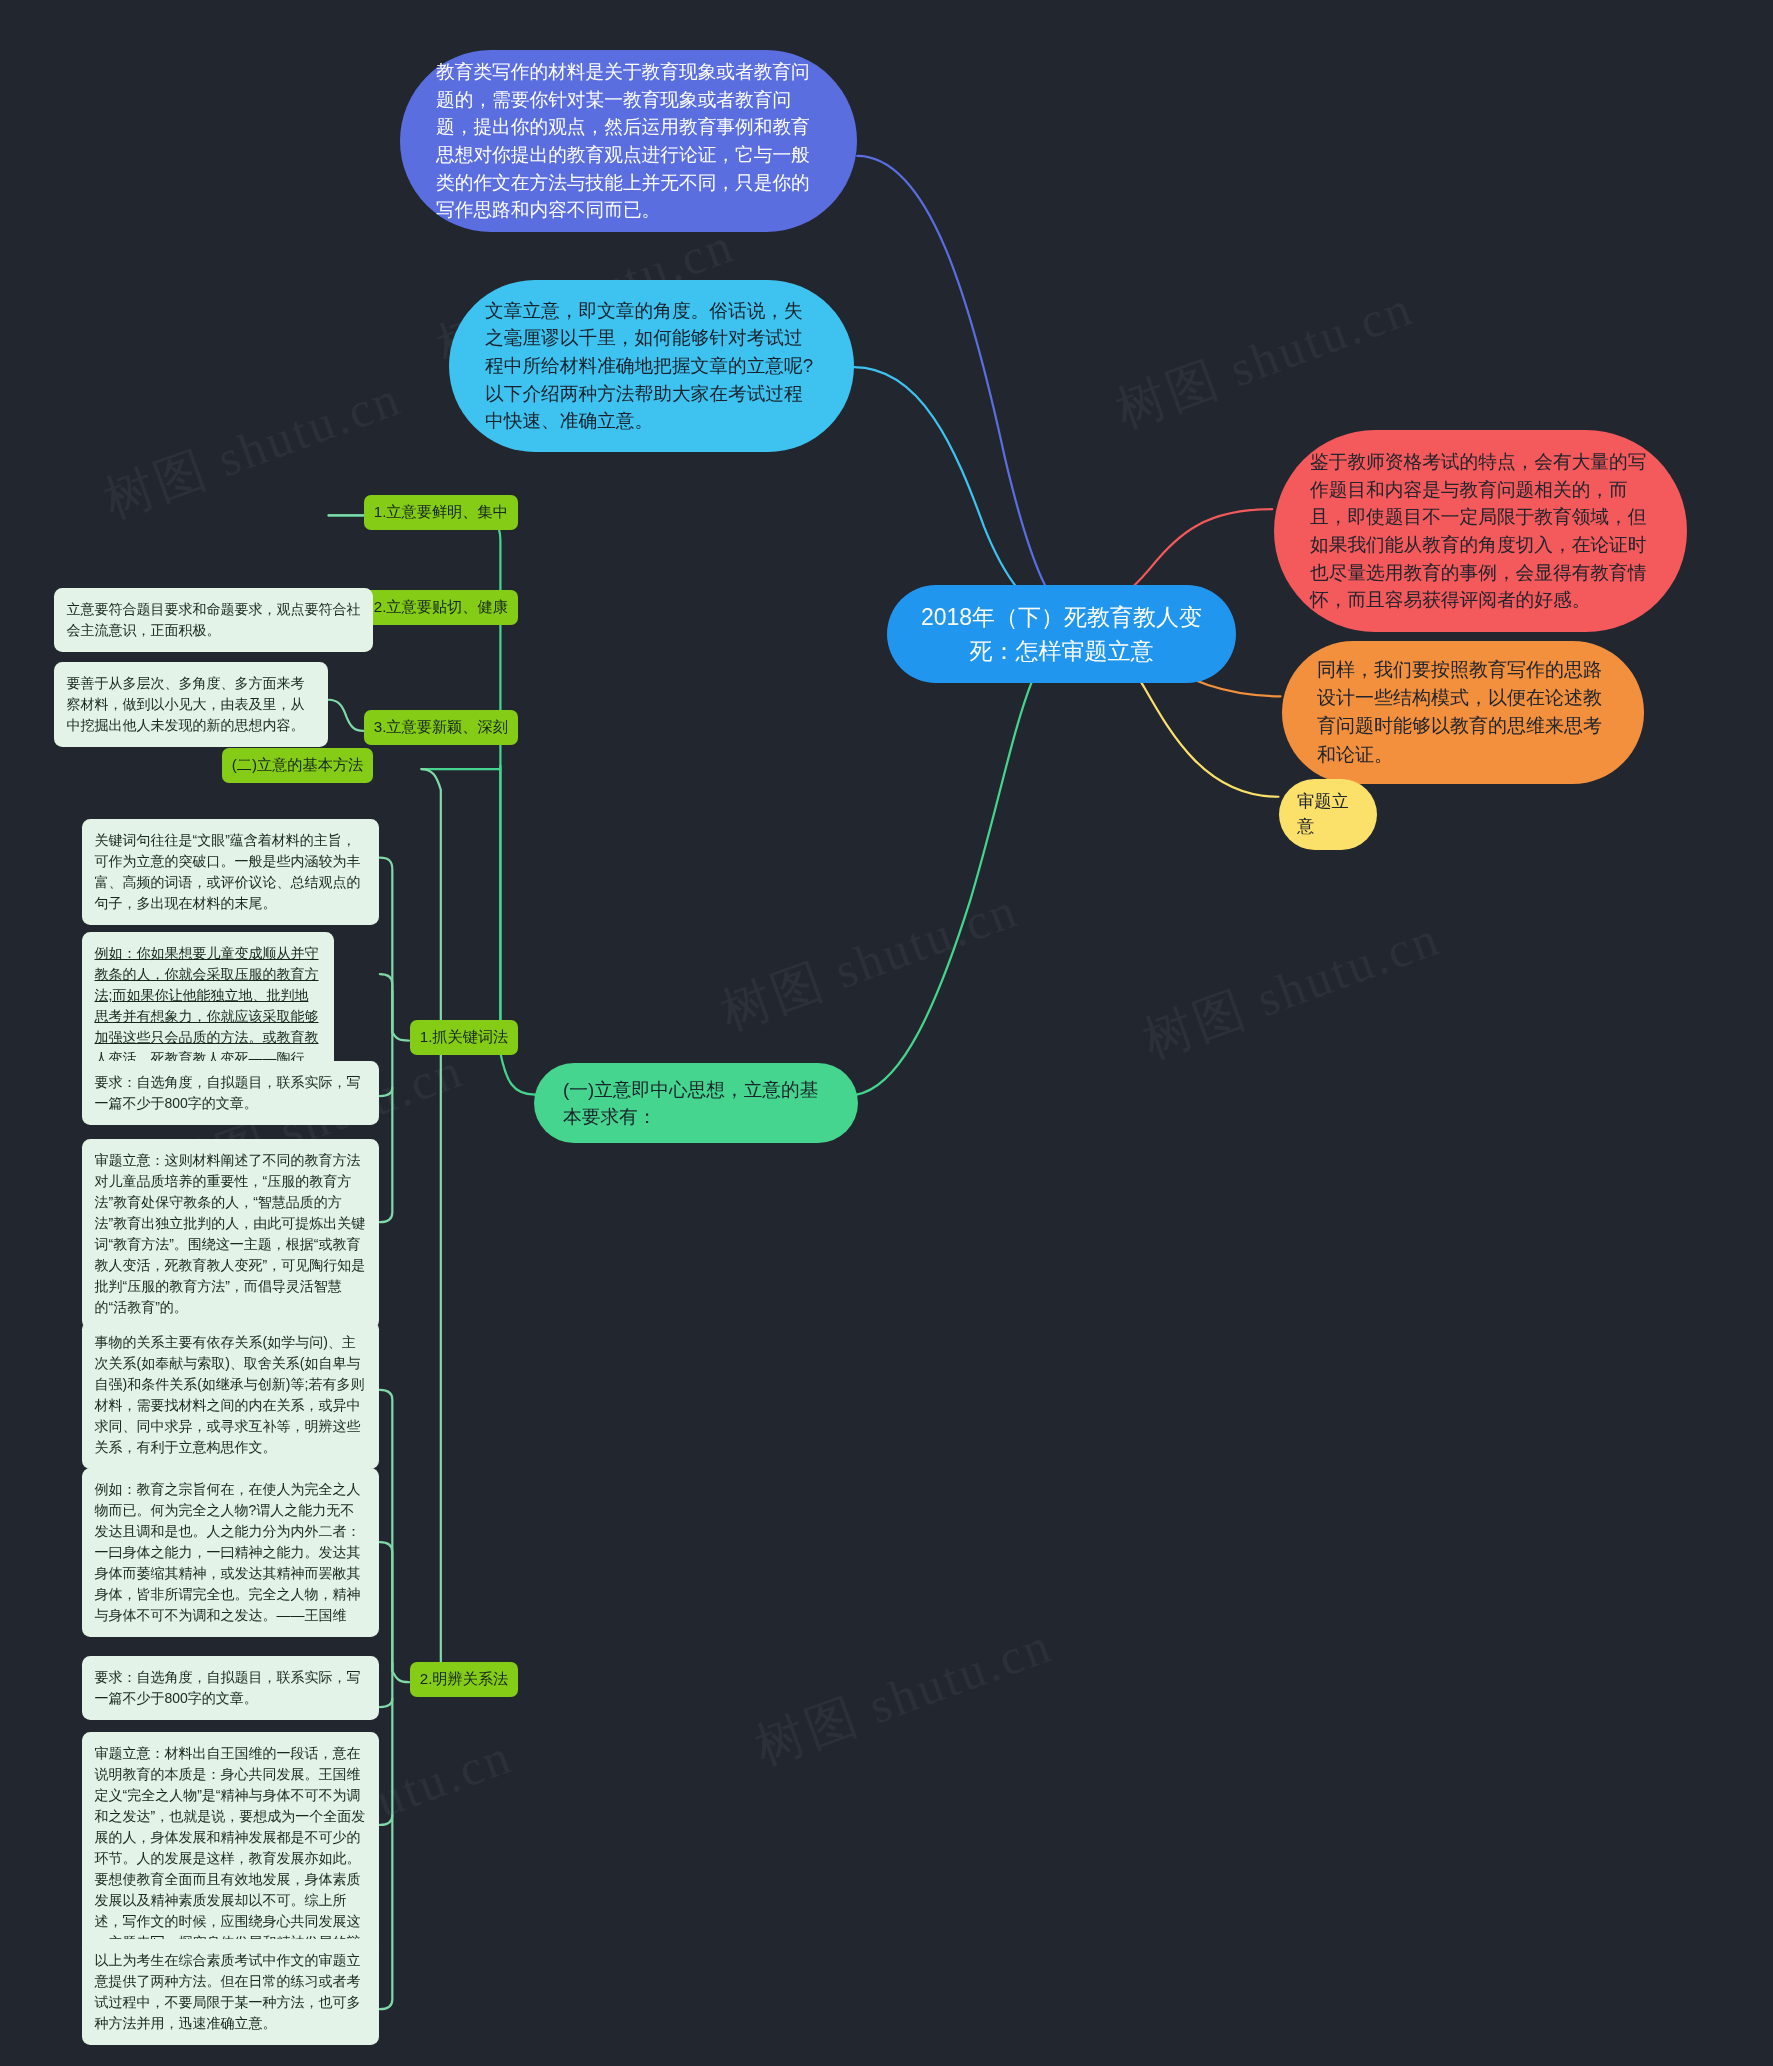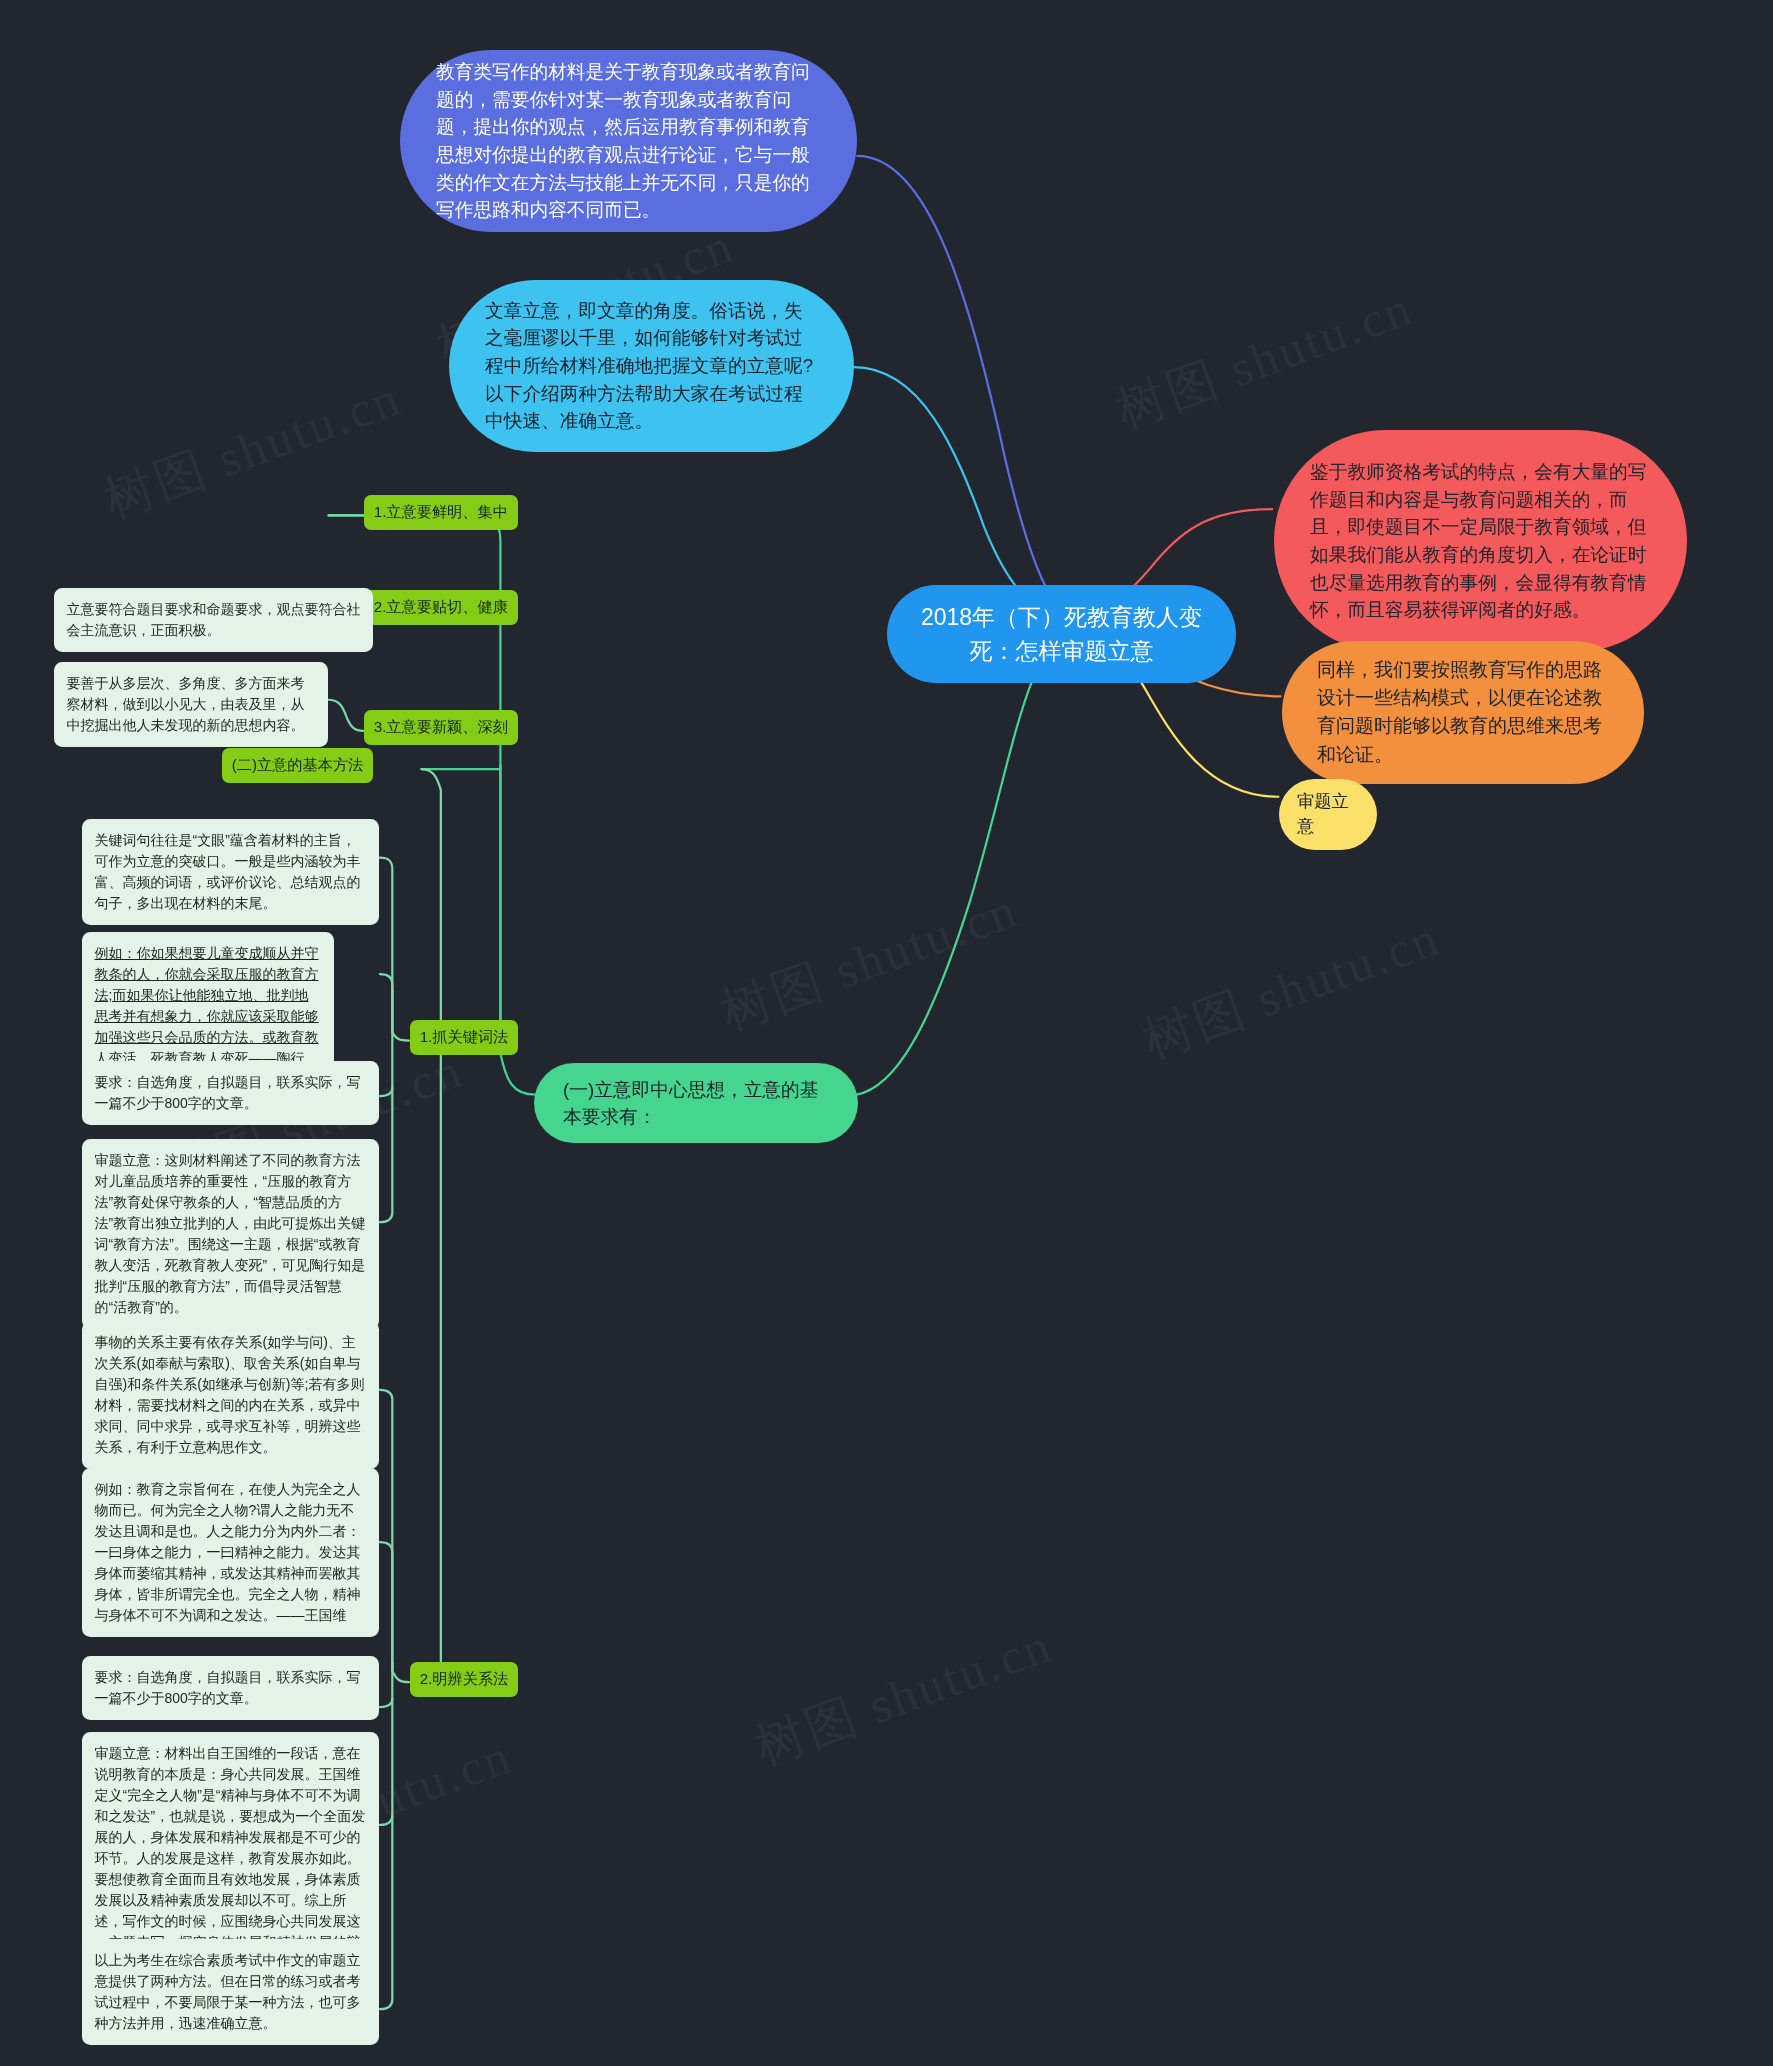--- a/index.html
+++ b/index.html
@@ -134,21 +134,21 @@
       <path d="M566,2620 L566,2886 C566,2896 560,2900 548,2900" stroke="#7fd9a8"></path>
     </g>
   </svg>
 
   <div class="node pill n-blue" style="left:400px;top:50px;width:457px;padding:8px 36px;font-size:18.7px;">教育类写作的材料是关于教育现象或者教育问题的，需要你针对某一教育现象或者教育问题，提出你的观点，然后运用教育事例和教育思想对你提出的教育观点进行论证，它与一般类的作文在方法与技能上并无不同，只是你的写作思路和内容不同而已。</div>
 
   <div class="node pill n-cyan" style="left:449px;top:280px;width:405px;padding:16.6px 36px;font-size:18.7px;">文章立意，即文章的角度。俗话说，失之毫厘谬以千里，如何能够针对考试过程中所给材料准确地把握文章的立意呢?以下介绍两种方法帮助大家在考试过程中快速、准确立意。</div>
 
   <div class="node pill n-center" style="left:887px;top:585px;width:349px;padding:15.2px 28px;font-size:23px;text-align:center;">2018年（下）死教育教人变死：怎样审题立意</div>
 
-  <div class="node pill n-red" style="left:1274px;top:430px;width:413px;padding:28px 36px;font-size:18.7px;">鉴于教师资格考试的特点，会有大量的写作题目和内容是与教育问题相关的，而且，即使题目不一定局限于教育领域，但如果我们能从教育的角度切入，在论证时也尽量选用教育的事例，会显得有教育情怀，而且容易获得评阅者的好感。</div>
+  <div class="node pill n-red" style="left:1274px;top:430px;width:413px;padding:18px 36px;font-size:18.7px;">鉴于教师资格考试的特点，会有大量的写作题目和内容是与教育问题相关的，而且，即使题目不一定局限于教育领域，但如果我们能从教育的角度切入，在论证时也尽量选用教育的事例，会显得有教育情怀，而且容易获得评阅者的好感。</div>
 
   <div class="node pill n-orange" style="left:1282px;top:641px;width:362px;padding:15.2px 35px;font-size:19px;">同样，我们要按照教育写作的思路设计一些结构模式，以便在论述教育问题时能够以教育的思维来思考和论证。</div>
 
   <div class="node pill n-yellow" style="left:1279px;top:779px;width:98px;padding:9.7px 18px;font-size:17.3px;">审题立意</div>
 
   <div class="node pill n-green" style="left:534px;top:1063px;width:324px;padding:12.5px 29px;font-size:18.7px;">(一)立意即中心思想，立意的基本要求有：</div>
 
   <div class="node chip" style="left:364px;top:495px;">1.立意要鲜明、集中</div>
 
   <div class="node chip" style="left:364px;top:590px;">2.立意要贴切、健康</div>

